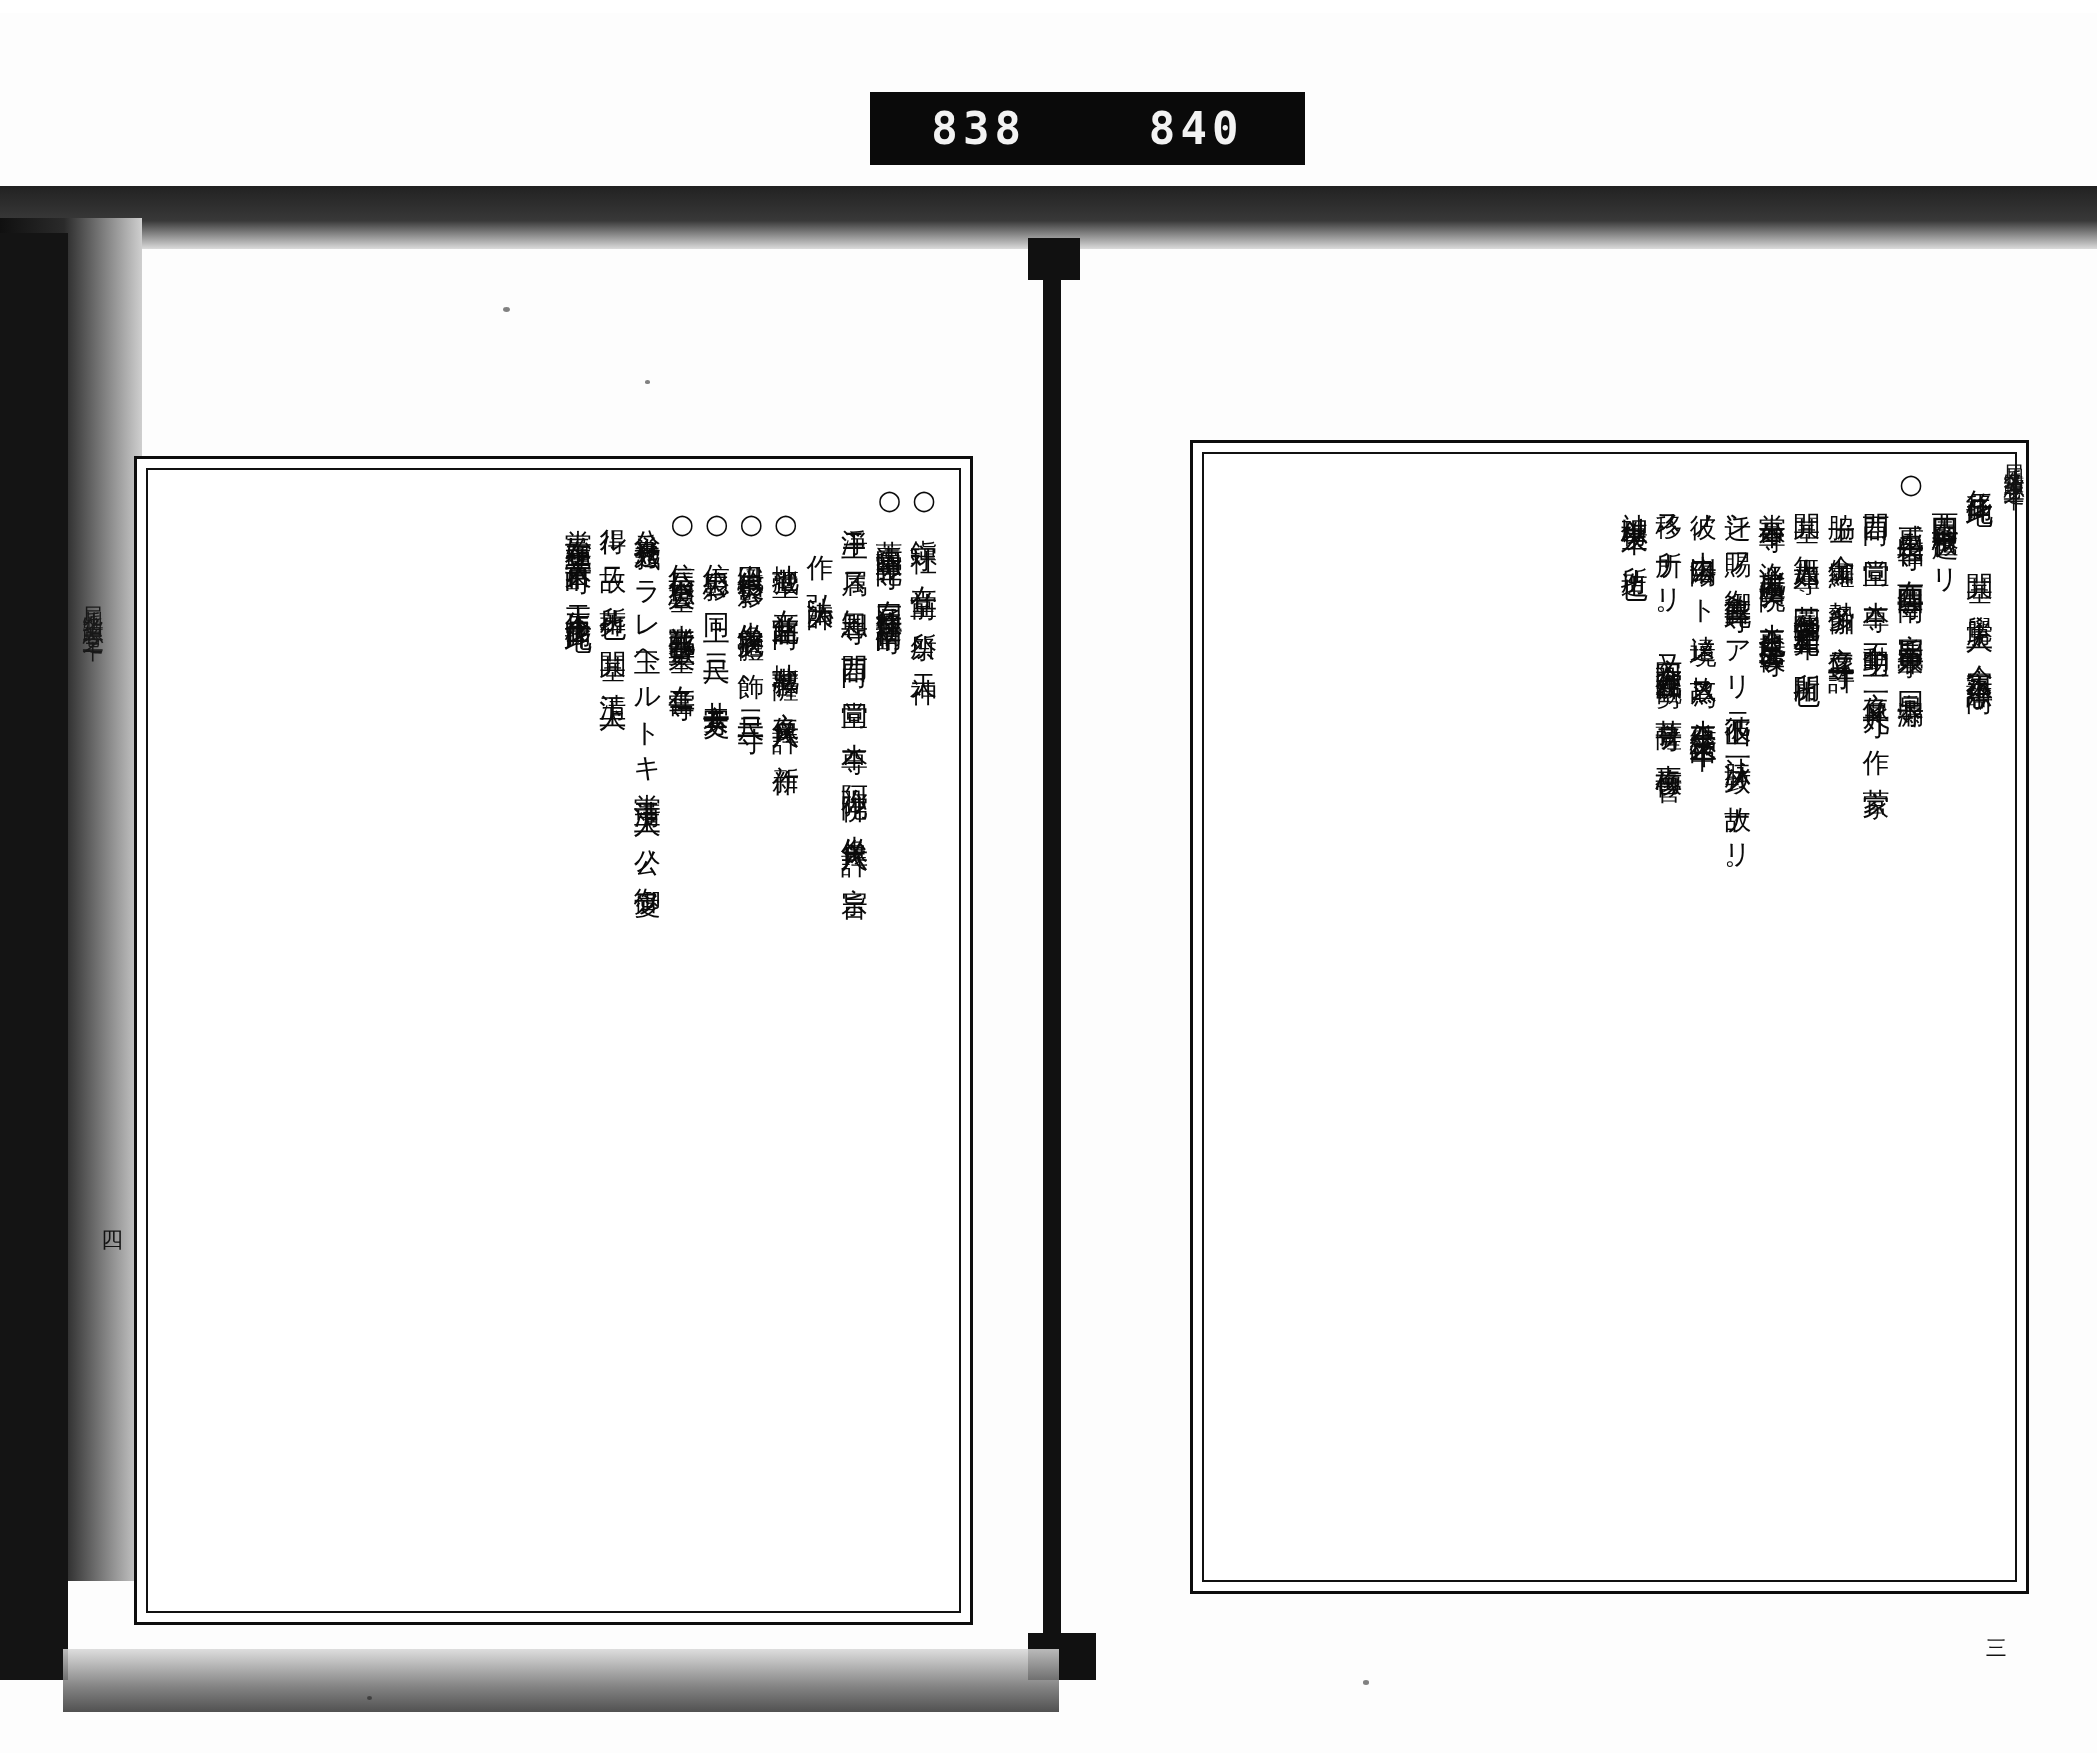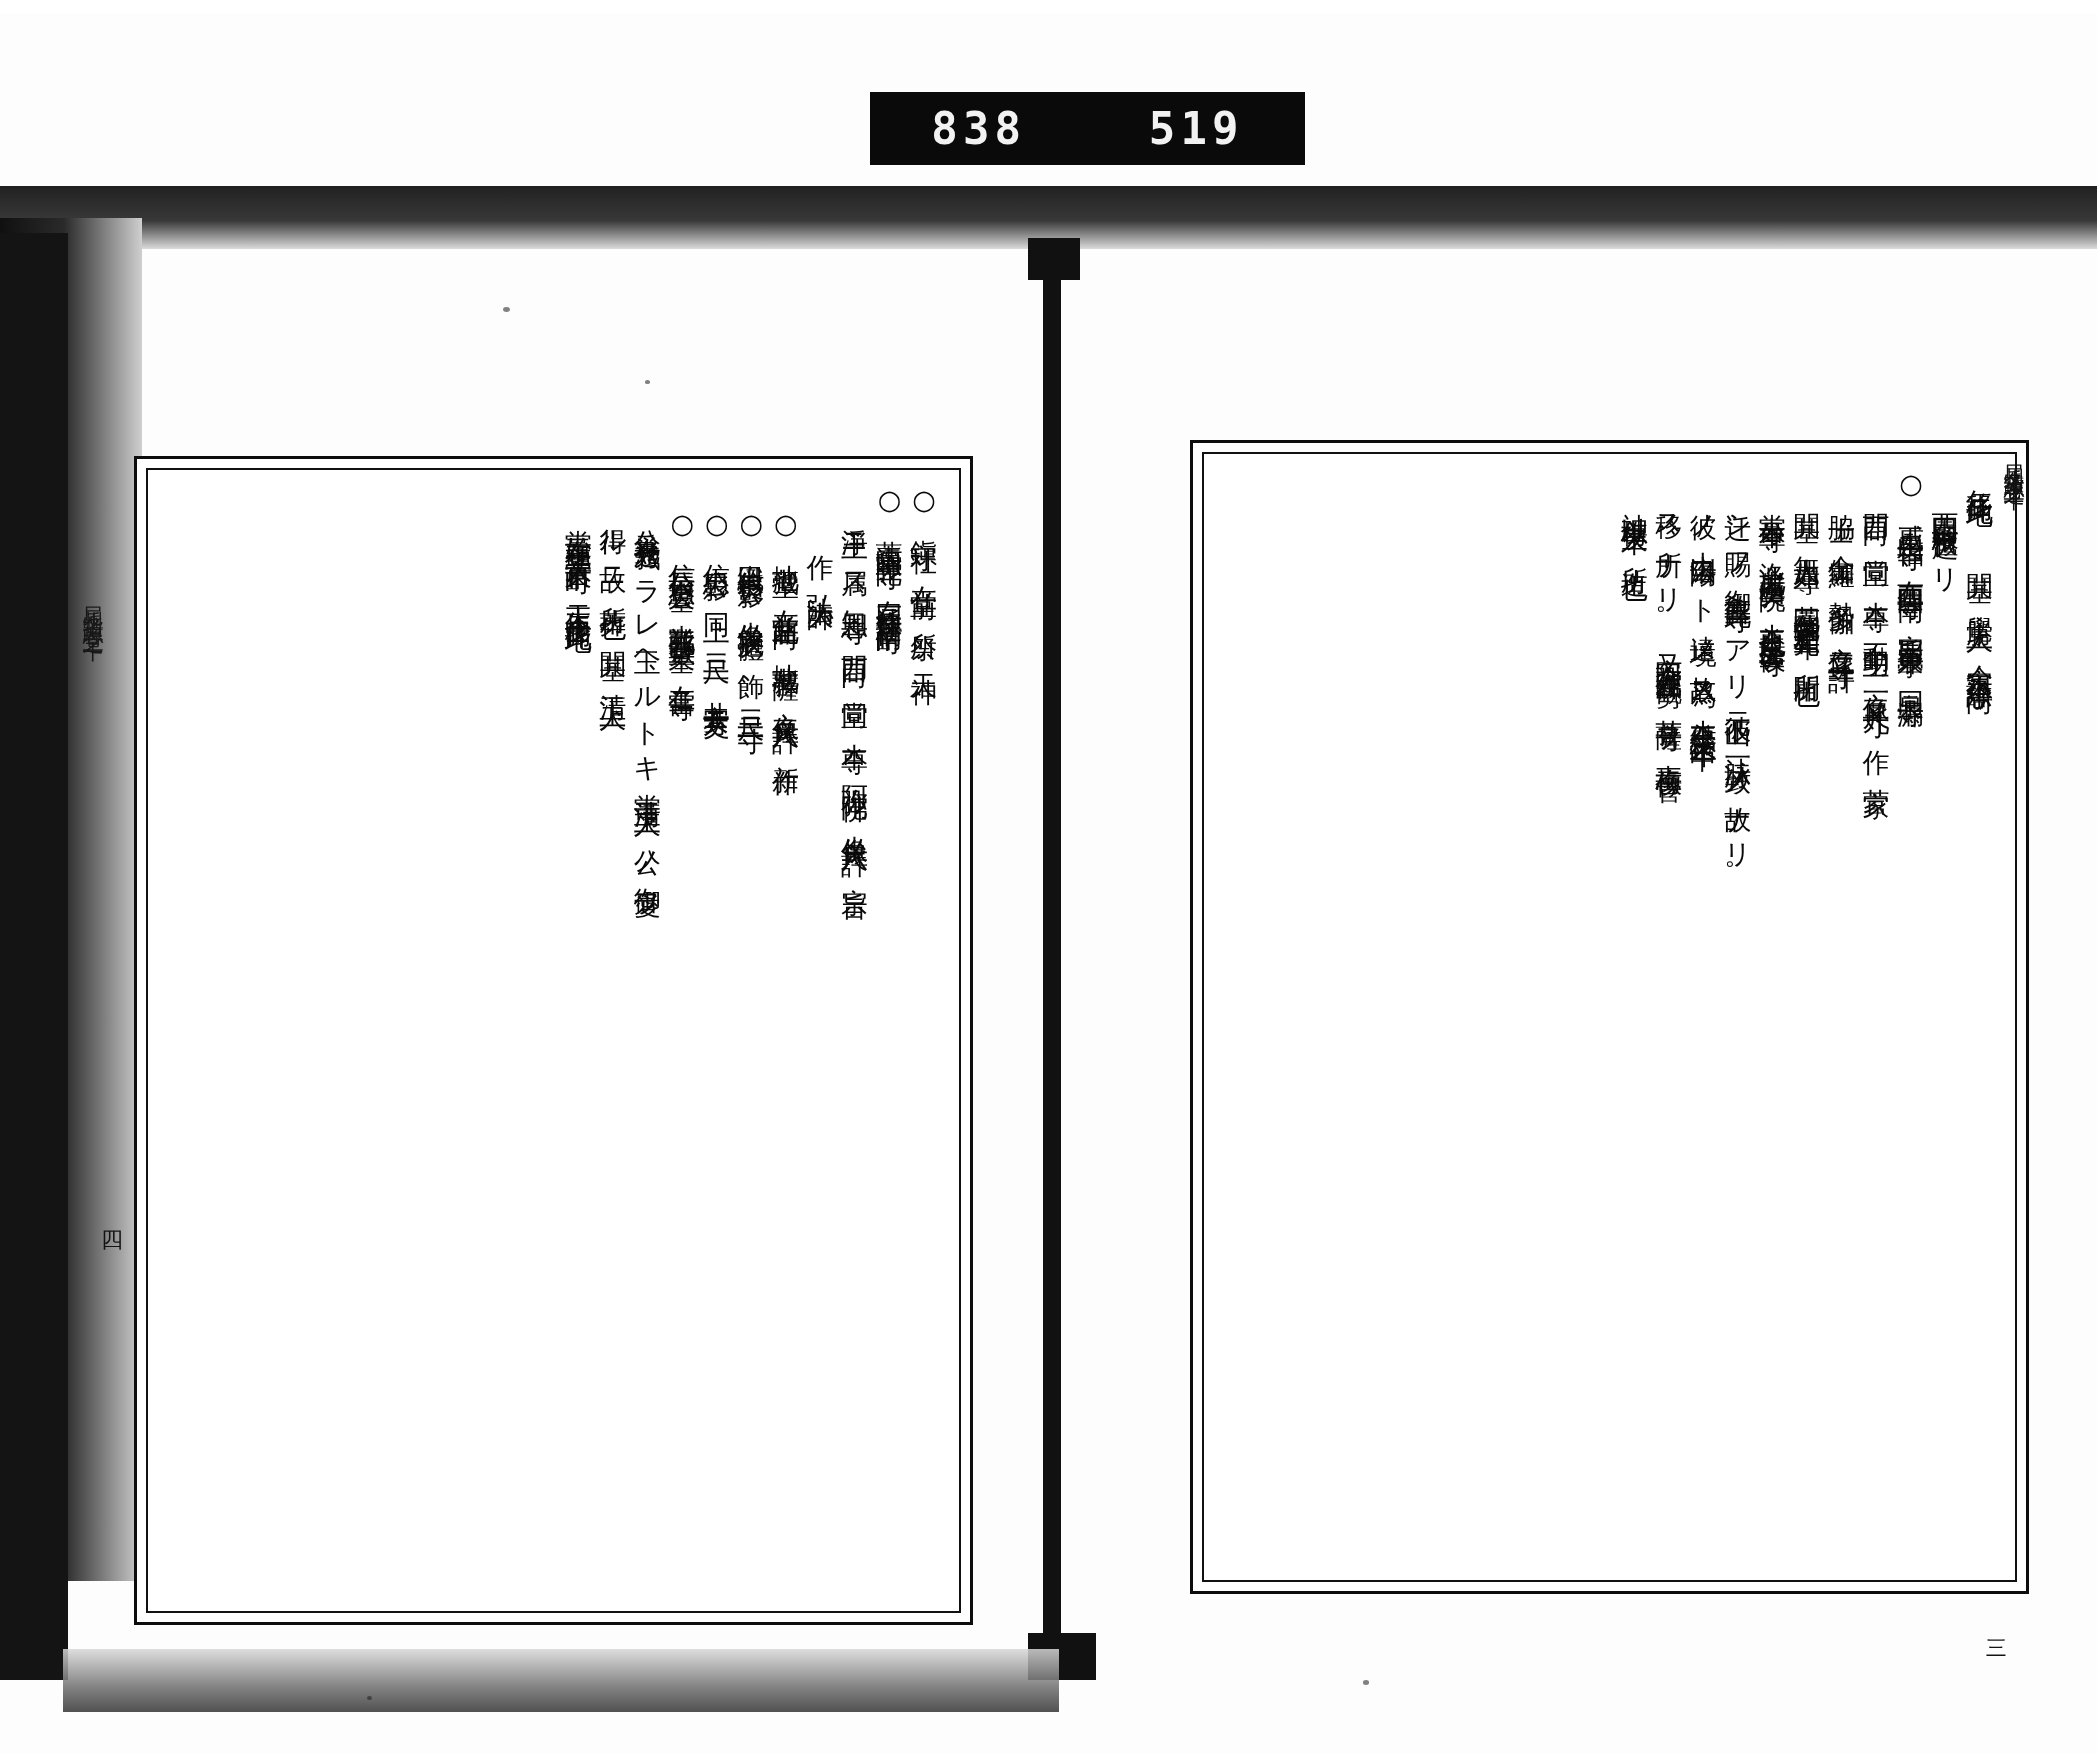--- a/index.html
+++ b/index.html
@@ -203,21 +203,21 @@
     opacity: .55;
   }
 </style>
 </head>
 <body>
 
 <div id="scan">
 
   <div class="film-strip">
     <span class="film-num">838</span>
-    <span class="film-num">519</span>
+    <span class="film-num">840</span>
   </div>
 
   <div class="topband"></div>
   <div class="topband2"></div>
   <div class="left-dark-edge"></div>
   <div class="gutter"></div>
   <div class="gutter-cap-top"></div>
   <div class="gutter-cap-bottom"></div>
   <div class="bottom-shadow"></div>
 

